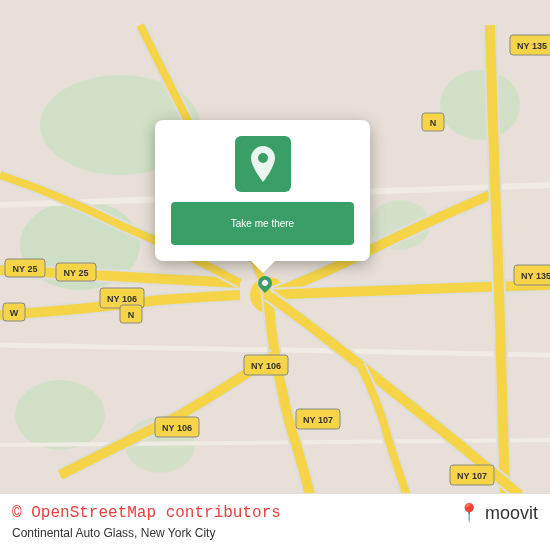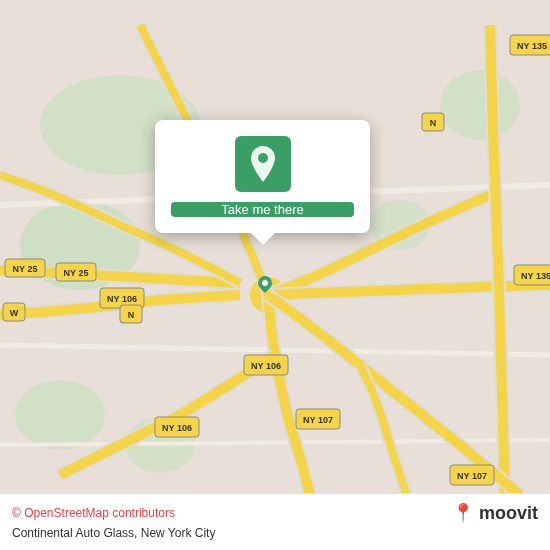--- a/index.html
+++ b/index.html
@@ -72,22 +72,22 @@
       align-items: center;
       justify-content: center;
       margin-bottom: 10px;
     }
 
     .take-me-btn {
       background: #3a9e67;
       color: white;
       border: none;
       border-radius: 4px;
-      padding: 0 24px;
-      font-size: 13px;
+      padding: 16px 24px;
+      font-size: 10px;
       font-weight: 500;
       cursor: pointer;
       width: 100%;
     }
 
     
     .bottom-bar {
       position: absolute;
       bottom: 0;
       left: 0;
@@ -98,41 +98,42 @@
       border-top: 1px solid #e0e0e0;
     }
 
     .bottom-bar-top {
       display: flex;
       align-items: center;
       justify-content: space-between;
     }
 
     .osm-credit {
-      font-size: 12px;
+      font-size: 16px;
       color: #555;
+      font-family: Liberation Mono, monospace;
     }
 
     .osm-credit span {
       color: #e84040;
     }
 
     .moovit-logo {
       display: flex;
       align-items: center;
       gap: 4px;
     }
 
     .moovit-pin {
       font-size: 18px;
     }
 
     .moovit-text {
       font-size: 18px;
-      font-weight: bold;
+      font-weight: normal;
       color: #333;
     }
 
     .place-name {
       font-size: 12px;
       color: #333;
       margin-top: 2px;
     }
 
     

